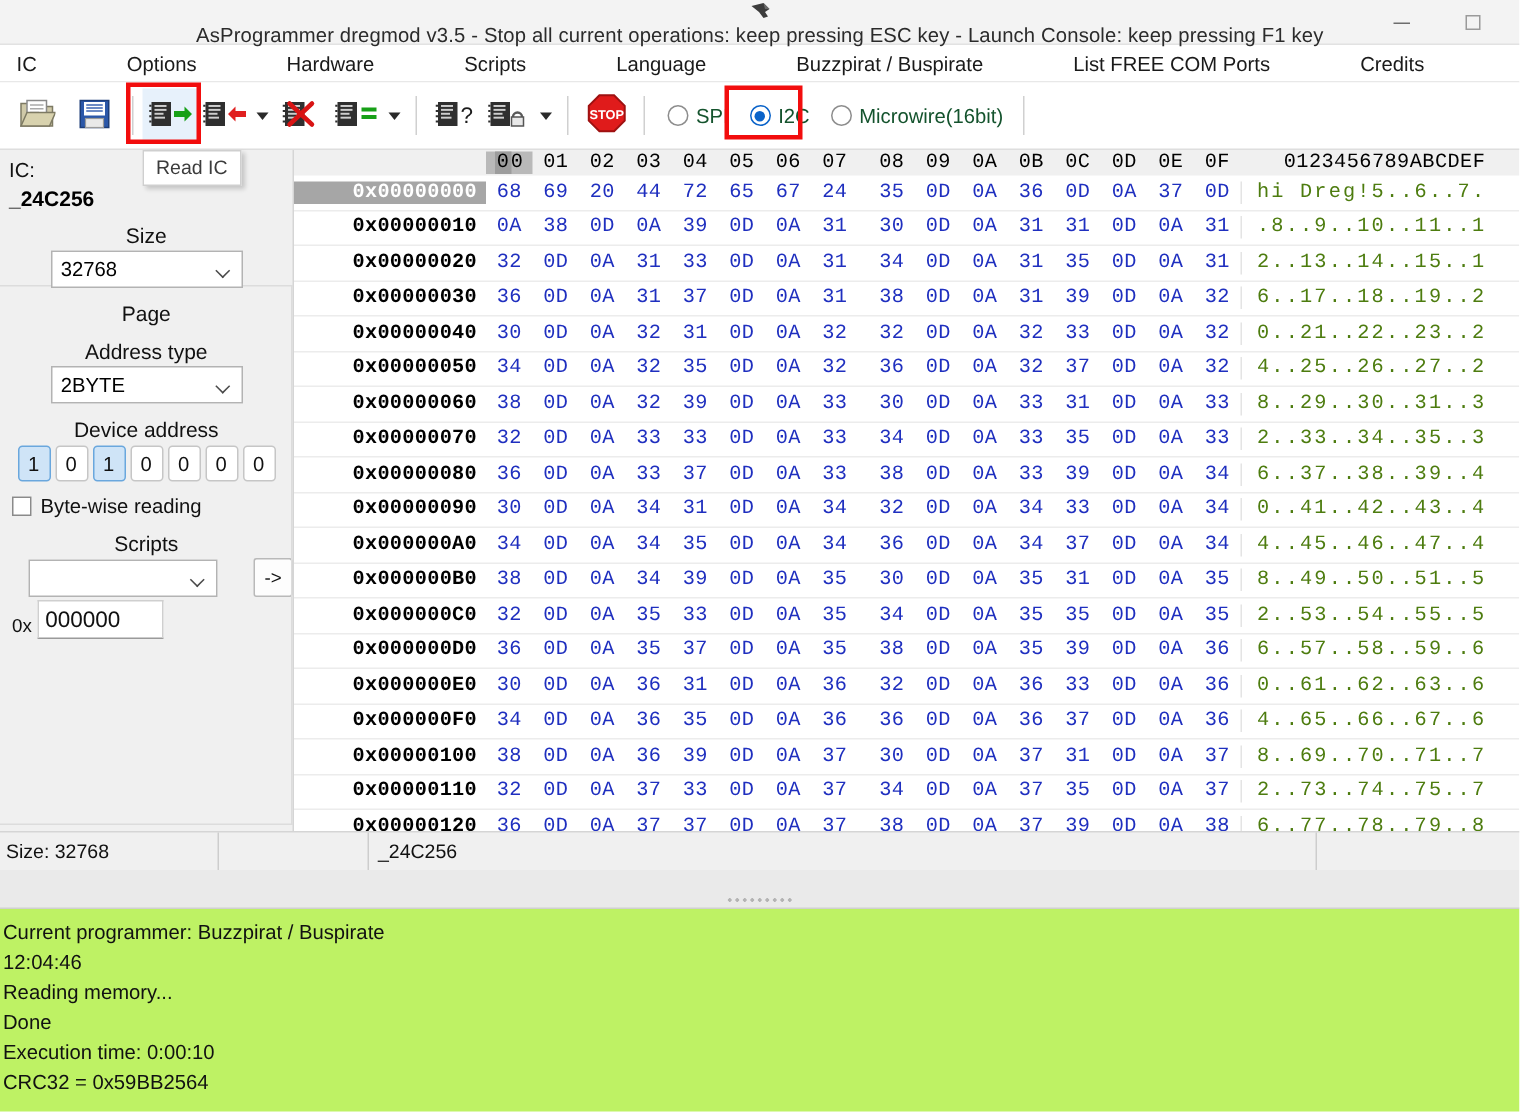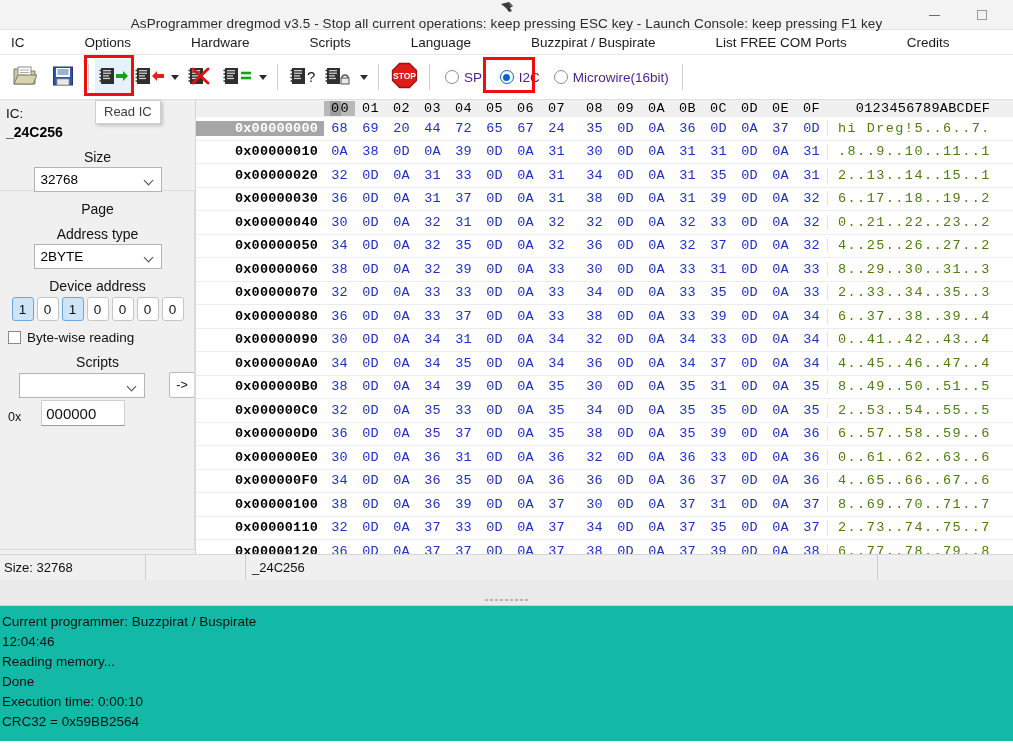--- a/index.html
+++ b/index.html
@@ -82,21 +82,21 @@
     background:#ffffff; border:1px solid #cfcfcf;
     padding:3px 8px 4px 8px; font-size:13px; color:#3c3c3c;
     box-shadow:2px 2px 3px rgba(0,0,0,0.18);
     z-index:60; white-space:nowrap;
   }
 
   
   #protos { display:flex; align-items:center; gap:0px; margin-left:2px; }
   .radio-wrap {
     display:flex; align-items:center; gap:5px; padding:0 7px;
-    font-size:13.5px; color:#4c1d95; white-space:nowrap;
+    font-size:13.5px; color:#14532d; white-space:nowrap;
   }
   .radio {
     width:14px;height:14px;border-radius:50%;border:1.4px solid #8d8d8d;
     background:#fff; display:block; position:relative; flex:0 0 auto;
   }
   .radio.sel { border:1.6px solid #0a63c9; }
   .radio.sel::after {
     content:""; position:absolute; left:2.5px; top:2.5px;
     width:7px;height:7px;border-radius:50%;background:#0a63c9;
   }
@@ -145,21 +145,21 @@
   .cbox { width:13px;height:13px;border:1.3px solid #8a8a8a;background:#fff;
           display:block; flex:0 0 auto; }
   #scripts-row { display:flex; align-items:center; justify-content:center; gap:6px; }
   #scripts-combo { width:126px; }
   #arrow-btn {
     width:26px;height:26px;border:1px solid #b9b9b9;background:#fdfdfd;
     display:flex;align-items:center;justify-content:center;font-size:12.5px;
     color:#111; border-radius:2px;
   }
   #startaddr-row {
-    display:flex; align-items:flex-end; gap:20px; margin-left:8px; margin-top:2px;
+    display:flex; align-items:flex-end; gap:4px; margin-left:8px; margin-top:2px;
   }
   #hexpfx { font-size:12.5px; color:#111; padding-bottom:2px; }
   #startaddr-input {
     width:84px;height:26px;background:#ffffff;border:1px solid #cfcfcf;
     border-bottom:1px solid #9a9a9a;
     display:flex;align-items:center;padding-left:4px;
     font-size:15px; color:#111;
   }
   #left-inner-border {
     position:absolute; left:0; top:90px; right:0; bottom:4px;
@@ -226,21 +226,21 @@
   }
   #grip {
     position:absolute; left:50%; transform:translateX(-50%); bottom:3px;
     width:46px; height:4px;
     background-image:radial-gradient(#b4b4b4 40%, transparent 41%);
     background-size:5px 4px; background-repeat:repeat-x;
   }
 
   
   #logarea {
-    background:#14b8a6; padding:6px 12px 0 2px; height:135px; overflow:hidden;
+    background:#bef264; padding:6px 12px 0 2px; height:135px; overflow:hidden;
   }
   .logline { font-size:13.5px; color:#111; line-height:20px; white-space:pre; }
 </style>
 </head>
 <body>
 
 <div id="titlebar">
   <span id="app-icon">
     <svg width="16" height="16" viewBox="0 0 16 16">
       <path d="M1 4 L9 2 L13 6 L10 8 L12 11 L9 12 L6 8 Z" fill="#3c3c3c"></path>

